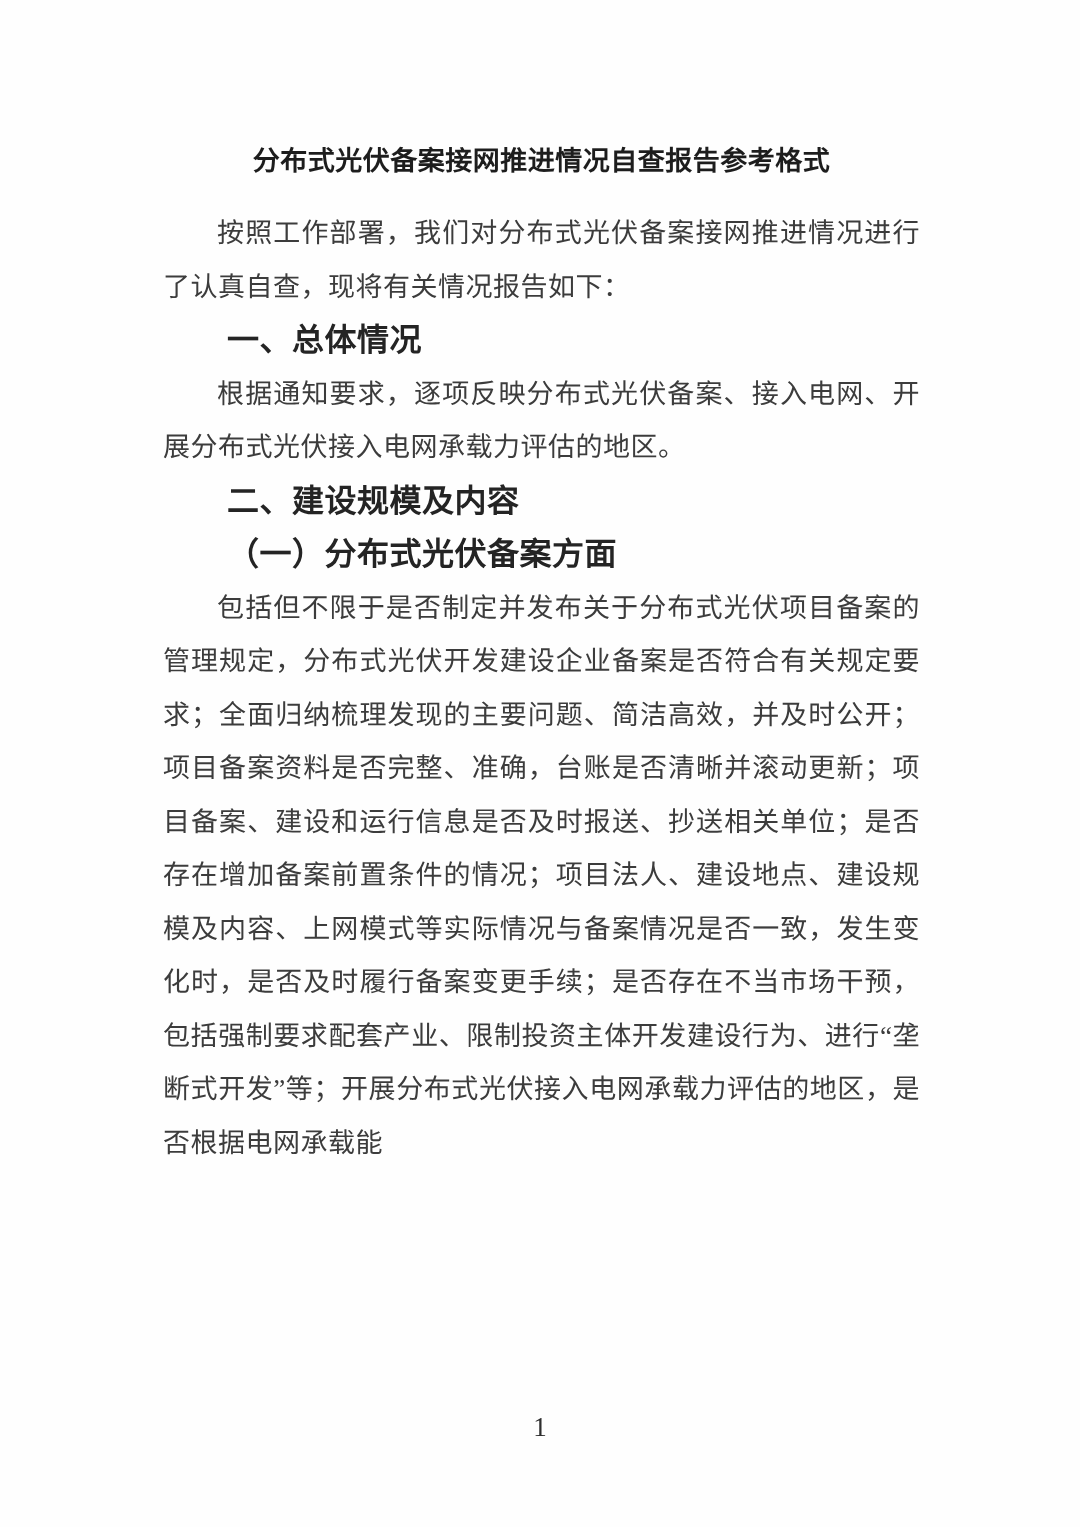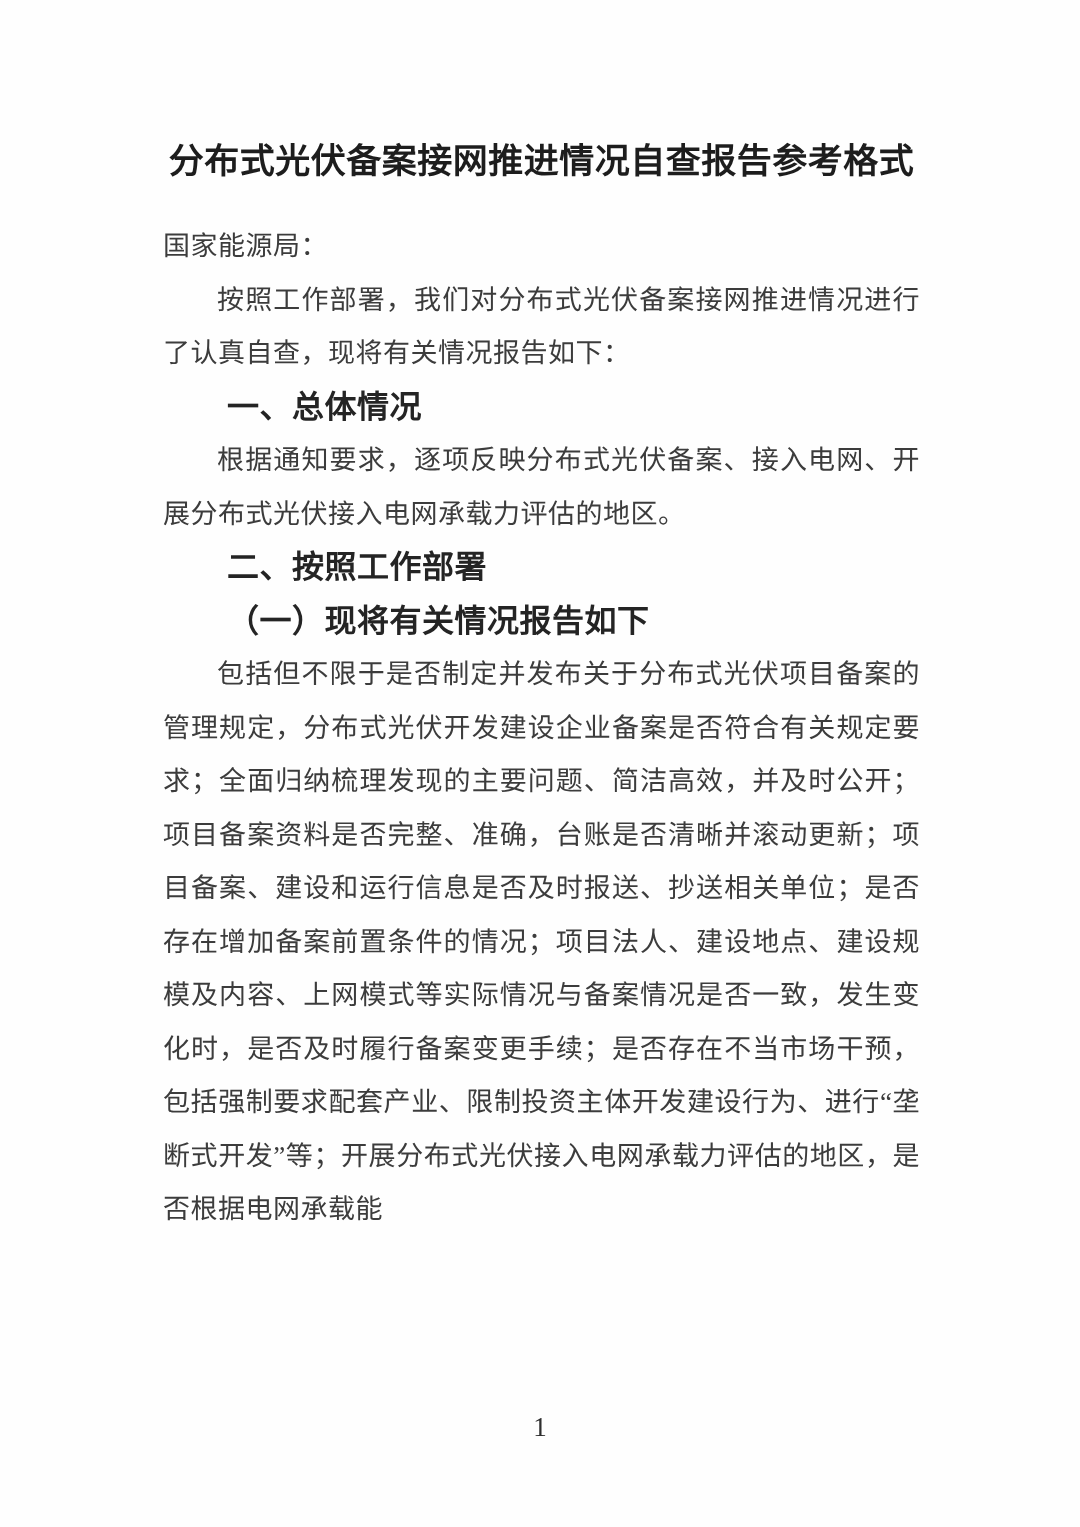--- a/index.html
+++ b/index.html
@@ -18,26 +18,26 @@
     font-family: "Liberation Serif", serif;
   }
 
   .doc {
     padding: 138px 160px 0 163px;
   }
 
   .report-title {
     font-family: "Liberation Sans", sans-serif;
     font-weight: 700;
-    font-size: 35px;
+    font-size: 27px;
     line-height: 46px;
     color: #1d1d1d;
     text-align: center;
     letter-spacing: 0.5px;
-    margin-bottom: 36px;
+    margin-bottom: 23px;
   }
 
   .para {
     font-size: 27px;
     line-height: 53.5px;
     color: #3c3c3c;
     text-align: justify;
     text-justify: inter-character;
     text-indent: 2em;
     letter-spacing: 0.5px;
@@ -71,31 +71,30 @@
   }
 </style>
 </head>
 <body>
 
 <div class="page">
   <div class="doc">
 
     <h1 class="report-title">分布式光伏备案接网推进情况自查报告参考格式</h1>
 
-    <p class="para no-indent">国家能源局：</p>
 
     <p class="para">按照工作部署，我们对分布式光伏备案接网推进情况进行了认真自查，现将有关情况报告如下：</p>
 
     <h2 class="heading">一、总体情况</h2>
 
     <p class="para">根据通知要求，逐项反映分布式光伏备案、接入电网、开展分布式光伏接入电网承载力评估的地区。</p>
 
-    <h2 class="heading">二、按照工作部署</h2>
+    <h2 class="heading">二、建设规模及内容</h2>
 
 
-    <h2 class="heading">（一）现将有关情况报告如下</h2>
+    <h2 class="heading">（一）分布式光伏备案方面</h2>
 
     <p class="para">包括但不限于是否制定并发布关于分布式光伏项目备案的管理规定，分布式光伏开发建设企业备案是否符合有关规定要求；全面归纳梳理发现的主要问题、简洁高效，并及时公开；项目备案资料是否完整、准确，台账是否清晰并滚动更新；项目备案、建设和运行信息是否及时报送、抄送相关单位；是否存在增加备案前置条件的情况；项目法人、建设地点、建设规模及内容、上网模式等实际情况与备案情况是否一致，发生变化时，是否及时履行备案变更手续；是否存在不当市场干预，包括强制要求配套产业、限制投资主体开发建设行为、进行“垄断式开发”等；开展分布式光伏接入电网承载力评估的地区，是否根据电网承载能</p>
 
   </div>
 
   <div class="page-number">1</div>
 </div>
 
 </body></html>

